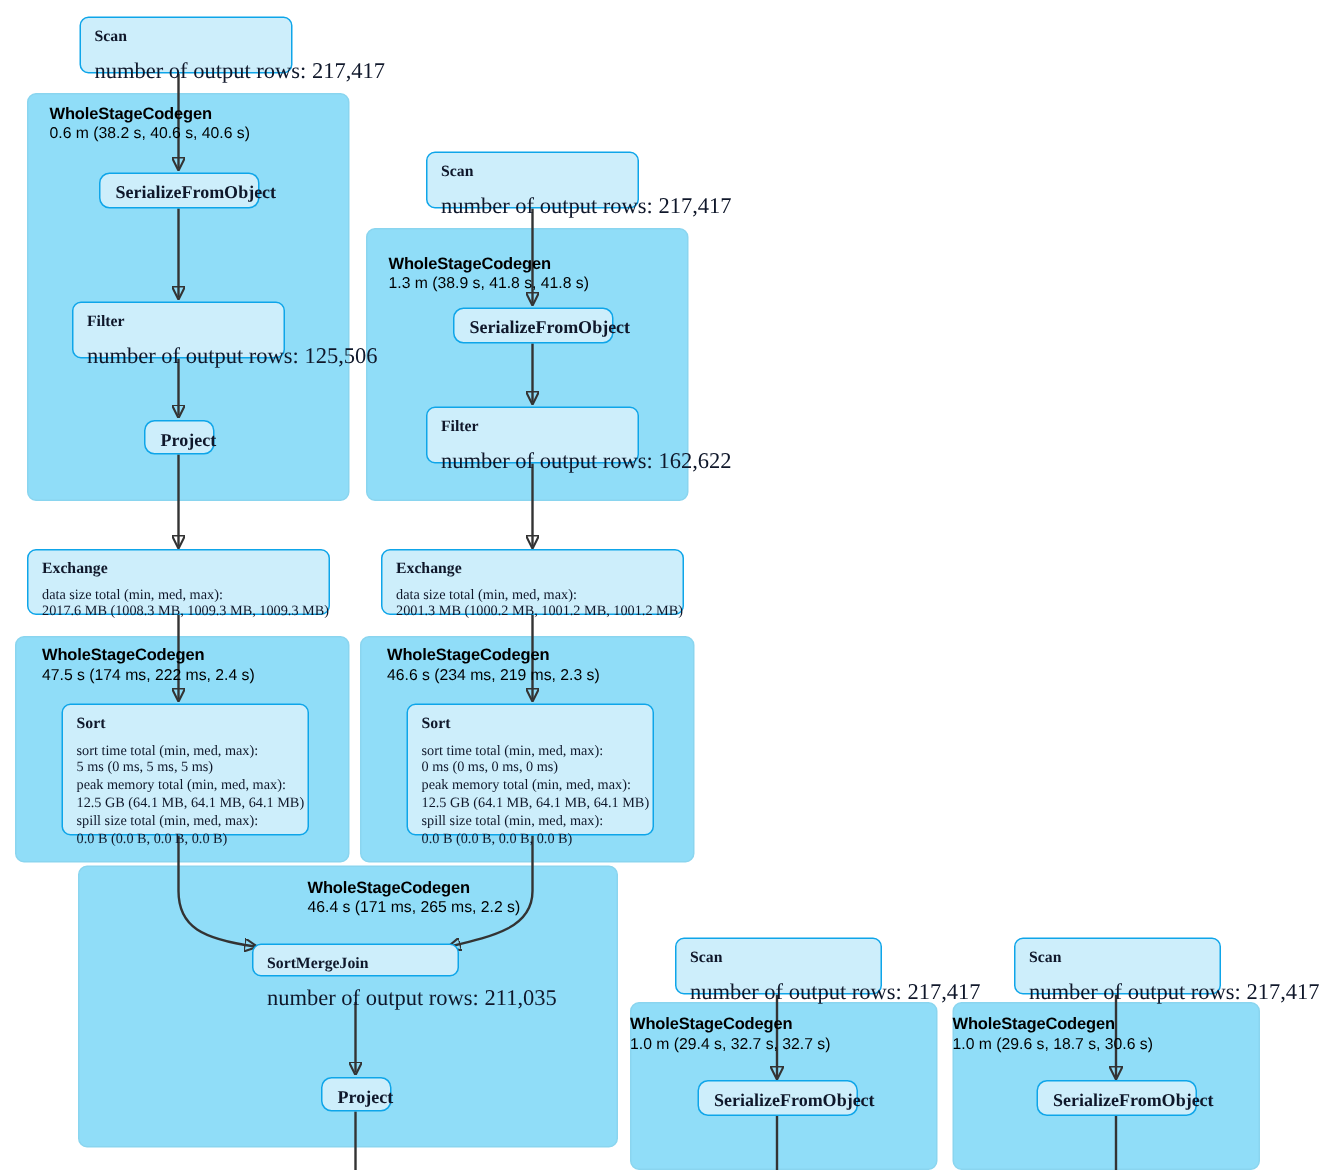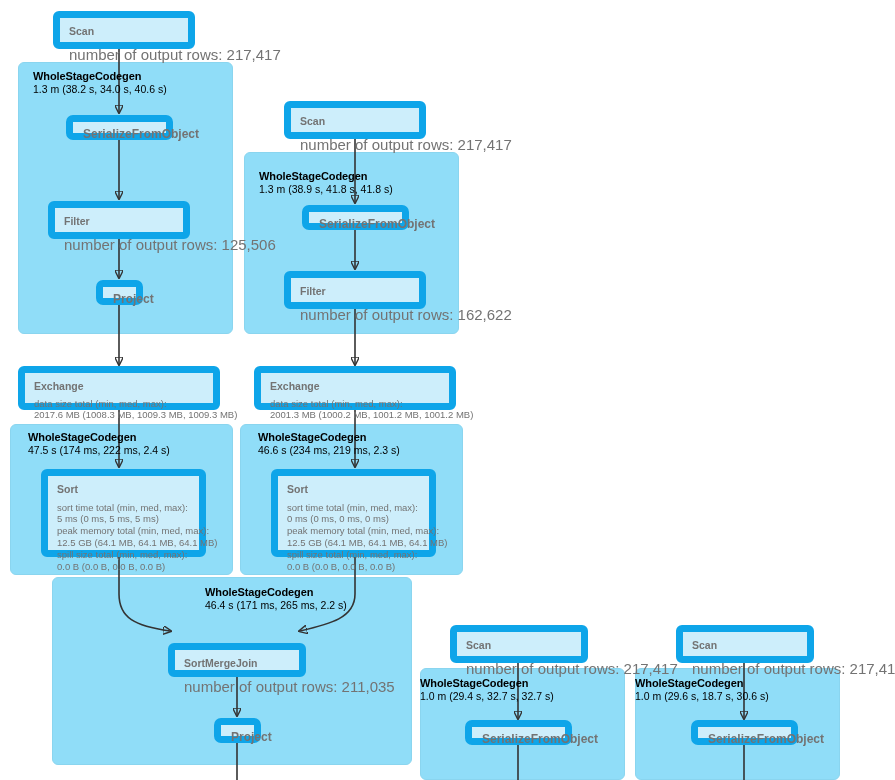--- a/index.html
+++ b/index.html
@@ -42,25 +42,26 @@
   }
   .cluster-label .cl-metric {
     display: block;
     font-size: 10.5px;
     font-weight: normal;
   }
   
   .node {
     position: absolute;
     background: #cdeefb;
-    border: 7px solid #0ea5e9;
+    border: 1px solid #0ea5e9;
     border-radius: 6px;
     box-sizing: border-box;
     padding: 7px 9px 8px 9px;
-    color: #737373;
+    color: #0f172a;
+    font-family: Liberation Serif, serif;
   }
   .node.on-white {
     background: #cdeefb;
   }
   .node.pill {
     padding: 5px 10px 6px 10px;
     border-radius: 7px;
   }
   .node-title {
     display: block;
@@ -150,21 +151,21 @@
 
     <line x1="518" y1="663" x2="518" y2="718" marker-end="url(#arrow)"></line>
     <line x1="518" y1="744" x2="518" y2="780"></line>
 
     <line x1="744" y1="663" x2="744" y2="718" marker-end="url(#arrow)"></line>
     <line x1="744" y1="744" x2="744" y2="780"></line>
   </svg>
 
   <div class="cluster-label" style="left:33px; top:70px; width:195px;">
     <span class="cl-title">WholeStageCodegen</span>
-    <span class="cl-metric">1.3 m (38.2 s, 34.0 s, 40.6 s)</span>
+    <span class="cl-metric">0.6 m (38.2 s, 40.6 s, 40.6 s)</span>
   </div>
 
   <div class="cluster-label" style="left:259px; top:170px; width:195px;">
     <span class="cl-title">WholeStageCodegen</span>
     <span class="cl-metric">1.3 m (38.9 s, 41.8 s, 41.8 s)</span>
   </div>
 
   <div class="cluster-label" style="left:28px; top:431px; width:198px;">
     <span class="cl-title">WholeStageCodegen</span>
     <span class="cl-metric">47.5 s (174 ms, 222 ms, 2.4 s)</span>
@@ -247,21 +248,21 @@
   <div class="node" style="left:271px; top:469px; width:165px; height:88px;">
     <span class="node-title">Sort</span>
     <span class="node-metrics" style="margin-top:6px; font-size:9.5px; line-height:1.25;">sort time total (min, med, max):
 0 ms (0 ms, 0 ms, 0 ms)
 peak memory total (min, med, max):
 12.5 GB (64.1 MB, 64.1 MB, 64.1 MB)
 spill size total (min, med, max):
 0.0 B (0.0 B, 0.0 B, 0.0 B)</span>
   </div>
 
-  <div class="node" style="left:168px; top:629px; width:138px; height:34px;margin-top:14px;">
+  <div class="node" style="left:168px; top:629px; width:138px; height:22px;">
     <span class="node-title">SortMergeJoin</span>
     <span class="node-metrics">number of output rows: 211,035</span>
   </div>
 
   <div class="node pill" style="left:214px; top:718px; width:47px; height:23px;">
     <span class="node-title">Project</span>
   </div>
 
   <div class="node on-white" style="left:450px; top:625px; width:138px; height:38px;">
     <span class="node-title">Scan</span>

